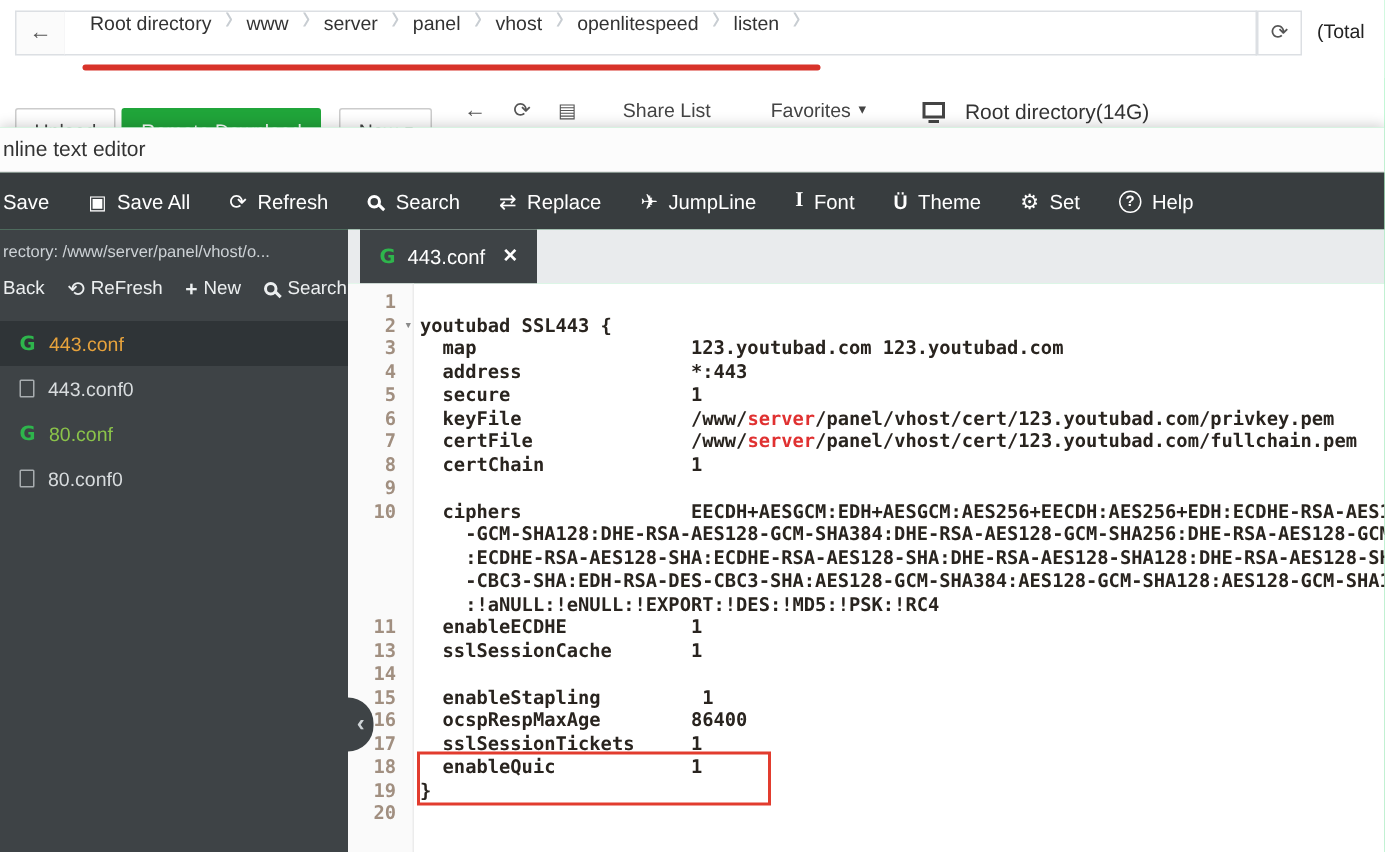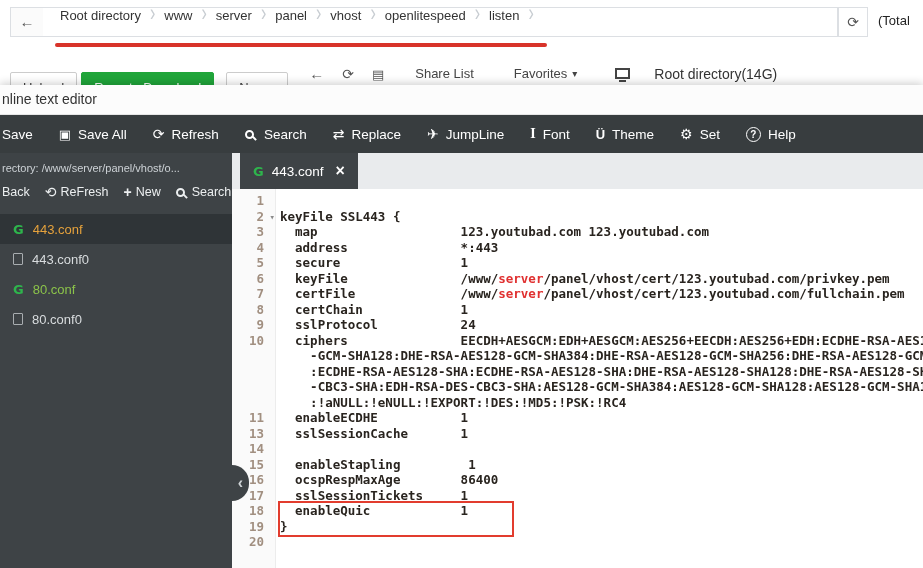--- a/index.html
+++ b/index.html
@@ -15,21 +15,21 @@
   .crumb-refresh { position:absolute; left:838px; top:7px; width:30px; height:30px; border:1px solid #dcdfe3; border-left:1px solid #dcdfe3; background:#fff; color:#555; font-size:15px; text-align:center; line-height:28px; cursor:pointer; }
   .total-label { position:absolute; left:878px; top:13px; font-size:13px; color:#222; white-space:nowrap; }
   .red-underline { position:absolute; left:55px; top:43px; width:492px; height:4px; background:#d8332a; border-radius:2px; }
 
   
   .toolbar2 { position:absolute; top:56px; left:0; width:923px; height:40px; display:flex; align-items:flex-start; padding:2px 0 0 10px; }
   .btn { height:31px; font-size:13px; border:1px solid #ccc; background:#fff; color:#444; padding:0 12px; border-radius:2px; cursor:pointer; font-family:Liberation Sans, sans-serif; display:flex; align-items:center; gap:5px;margin-top:14px; }
   .btn.green { background:#20a53a; border-color:#20a53a; color:#fff; }
   .iconbtn { height:31px; border:none; background:none; color:#555; font-size:15px; padding:0 9px; cursor:pointer; }
   .flatbtn { height:31px; border:none; background:none; color:#444; font-size:13px; padding:0 10px; cursor:pointer; display:flex; align-items:center; gap:5px; font-family:inherit; }
-  .rootinfo { margin-left:28px; height:31px; display:flex; align-items:center; font-size:14px; color:#333; gap:24px; }
+  .rootinfo { margin-left:28px; height:31px; display:flex; align-items:center; font-size:14px; color:#333; gap:13px; }
   .ml20{margin-left:20px;} .ml12{margin-left:12px;} .ml4{margin-left:4px;}
 
   
   .editor-overlay { position:absolute; top:85px; left:0; width:923px; bottom:0; background:#86efac; box-shadow:0 -2px 8px rgba(0,0,0,.18); }
   .editor-header { height:30px; background:#fcfcfc; border-bottom:1px solid #e6e6e6; font-size:14px; color:#333; line-height:29px; padding-left:2px; }
   .editor-toolbar { height:38px; background:#383d3f; display:flex; align-items:stretch; overflow:hidden; }
   .etb { background:none; border:none; color:#fff; font-size:13.5px; padding:14px 13px; display:flex; align-items:center; gap:7px; cursor:pointer; font-family:inherit; white-space:nowrap; }
   .etb:first-child { padding-left:2px; }
 
   .editor-body { position:absolute; top:68px; left:0; right:0; bottom:0; display:flex; }
@@ -225,21 +225,21 @@
       </div>
       <div class="code-area" id="code-area">
         <div class="gutter-bg"></div>
         <div id="code-lines">
             <div class="crow">
               <span class="ln">1</span>
               <span class="cline"></span>
             </div>
             <div class="crow">
               <span class="ln">2<span class="fold">▾</span></span>
-              <span class="cline"><span>keyFile SSL443 {</span></span>
+              <span class="cline"><span>youtubad SSL443 {</span></span>
             </div>
             <div class="crow">
               <span class="ln">3</span>
               <span class="cline"><span>  map                   123.youtubad.com 123.youtubad.com</span></span>
             </div>
             <div class="crow">
               <span class="ln">4</span>
               <span class="cline"><span>  address               *:443</span></span>
             </div>
             <div class="crow">
@@ -253,21 +253,20 @@
             <div class="crow">
               <span class="ln">7</span>
               <span class="cline"><span>  certFile              /www/</span><span class="seg-red">server</span><span>/panel/vhost/cert/123.youtubad.com/fullchain.pem</span></span>
             </div>
             <div class="crow">
               <span class="ln">8</span>
               <span class="cline"><span>  certChain             1</span></span>
             </div>
             <div class="crow">
               <span class="ln">9</span>
-              <span class="cline"><span>  sslProtocol           24</span></span>
             </div>
             <div class="crow">
               <span class="ln">10</span>
               <span class="cline"><span>  ciphers               EECDH+AESGCM:EDH+AESGCM:AES256+EECDH:AES256+EDH:ECDHE-RSA-AES12</span></span>
             </div>
             <div class="crow">
               <span class="ln"></span>
               <span class="cline"><span>    -GCM-SHA128:DHE-RSA-AES128-GCM-SHA384:DHE-RSA-AES128-GCM-SHA256:DHE-RSA-AES128-GCM-</span></span>
             </div>
             <div class="crow">

